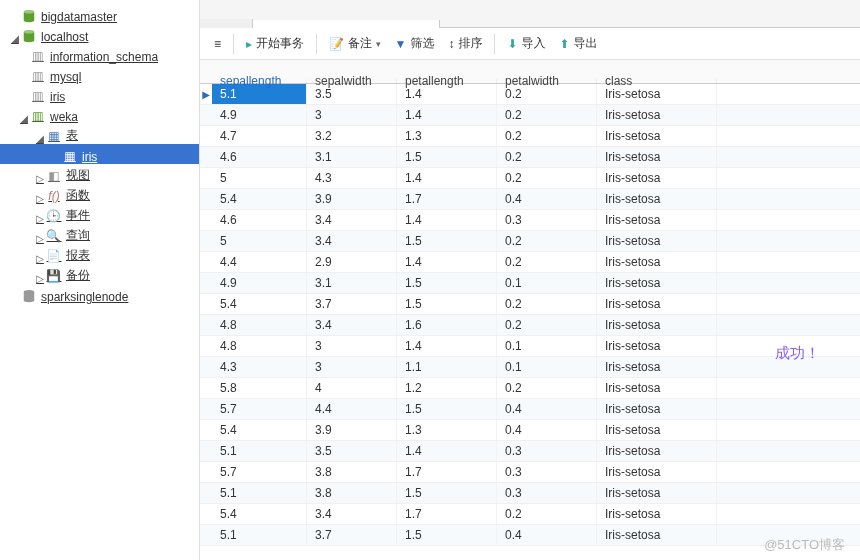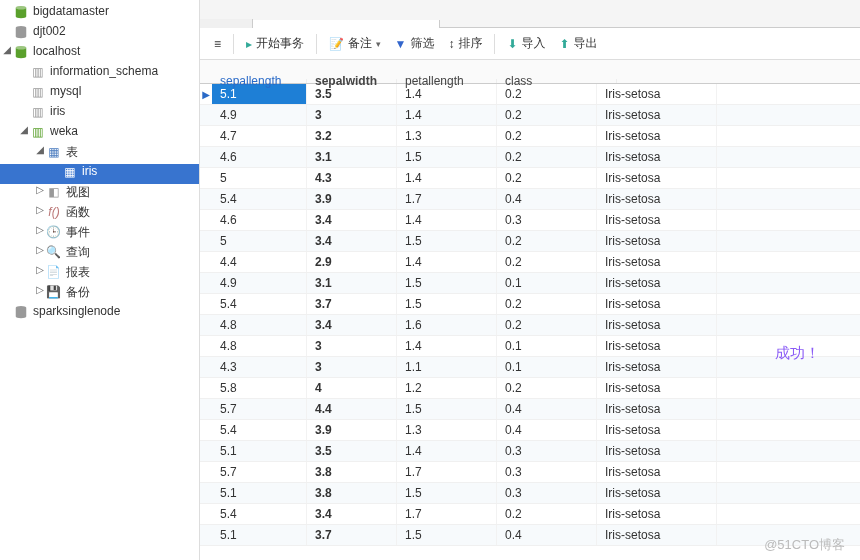--- a/index.html
+++ b/index.html
@@ -1,18 +1,18 @@
 <!DOCTYPE html>
 <html><head>
 <meta charset="utf-8">
 <style>
 * { box-sizing: border-box; margin: 0; padding: 0; font-family: "Microsoft YaHei", Arial, sans-serif; font-size: 12px; }
 body { width: 860px; height: 560px; display: flex; background: #fff; color: #333; overflow: hidden; position: relative; }
 .sidebar { width: 200px; border-right: 1px solid #ddd; background: #fff; padding-top: 4px; }
-.tree-item { display: flex; align-items: flex-start; height: 20px; padding: 0 1px; cursor: pointer; }
+.tree-item { display: flex; align-items: flex-end; height: 20px; padding: 0 9px; cursor: pointer; text-decoration: underline; }
 .tree-item.selected { background: #3874cf; color: #fff; }
 .tree-item .arrow { width: 12px; text-align: center; color: #666; font-size: 10px; }
 .tree-item.selected .arrow { color: #fff; }
 .tree-item .ticon { width: 16px; height: 16px; margin-right: 4px; display: flex; align-items: center; justify-content: center; }
 .ind1 { padding-left: 18px; }
 .ind2 { padding-left: 34px; }
 .ind3 { padding-left: 50px; }
 .main { flex: 1; display: flex; flex-direction: column; }
 .tabbar { height: 28px; display: flex; align-items: center; border-bottom: 1px solid #ccc; background: #f5f5f5; }
 .tab { height: 30px; padding: 0 14px; display: flex; align-items: flex-end; border-right: 1px solid #ccc; background: #f0f0f0; color: #555; margin-top: 41px; }
@@ -26,21 +26,21 @@
 .gcol { padding: 0 8px; display: flex; align-items: center; border-right: 1px solid #eee; color: #444; position: relative; margin-top: 19px; }
 .gcol.sorted { color: #2a6ac7; }
 .grid-body { flex: 1; overflow-y: auto; }
 .grow { display: flex; height: 21px; border-bottom: 1px solid #f0f0f0; }
 .grow:nth-child(even) { background: #f7fafc; }
 .gcell { padding: 0 8px; display: flex; align-items: center; border-right: 1px solid #f2f2f2; color: #333; }
 .rowmark { width: 12px; display: flex; align-items: center; justify-content: center; color: #2a6ac7; font-size: 10px; }
 .grow.sel { color: #000; }
 .grow.sel .gcell.c0 { background: #1e7fd6; color: #fff; }
 .c0 { width: 95px; }
-.c1 { width: 90px; font-weight: bold; }
+.c1 { width: 90px; }
 .c2 { width: 100px; }
 .c3 { width: 100px; }
 .c4 { width: 120px; }
 .success-note { position: absolute; right: 40px; top: 344px; color: #8b5cf6; font-size: 15px; }
 .watermark { position: absolute; right: 15px; bottom: 6px; color: #bbb; font-size: 13px; }
 
 .ic-db { width: 14px; height: 14px; }
 .ic-green { color: #5aa02c; }
 .ic-gray { color: #999; }
 .ic-table { color: #4a7bbf; font-size: 12px; }
@@ -52,29 +52,20 @@
 <div class="sidebar">
   <div class="tree-item">
     <span class="arrow"></span>
     <span class="ticon ic-green">
         <svg class="ic-db" viewBox="0 0 16 16">
           <path fill="currentColor" d="M2 3c0-1.1 2.7-2 6-2s6 .9 6 2v10c0 1.1-2.7 2-6 2s-6-.9-6-2V3z"></path>
           <ellipse cx="8" cy="3" rx="6" ry="2" fill="#fff" opacity=".4"></ellipse>
         </svg>
       </span>
     <span>bigdatamaster</span>
-  </div>
-  <div class="tree-item">
-    <span class="arrow"></span>
-    <span class="ticon ic-gray">
-        <svg class="ic-db" viewBox="0 0 16 16">
-          <path fill="currentColor" d="M2 3c0-1.1 2.7-2 6-2s6 .9 6 2v10c0 1.1-2.7 2-6 2s-6-.9-6-2V3z"></path>
-        </svg>
-      </span>
-    <span>djt002</span>
   </div>
   <div class="tree-item">
     <span class="arrow">◢</span>
     <span class="ticon ic-green">
         <svg class="ic-db" viewBox="0 0 16 16">
           <path fill="currentColor" d="M2 3c0-1.1 2.7-2 6-2s6 .9 6 2v10c0 1.1-2.7 2-6 2s-6-.9-6-2V3z"></path>
           <ellipse cx="8" cy="3" rx="6" ry="2" fill="#fff" opacity=".4"></ellipse>
         </svg>
       </span>
     <span>localhost</span>
@@ -200,20 +191,23 @@
       <div class="rowmark"></div>
       <div class="gcol c0 sorted">
           <span>sepallength</span>
         </div>
       <div class="gcol c1">
           <span>sepalwidth</span>
         </div>
       <div class="gcol c2">
           <span>petallength</span>
         </div>
+      <div class="gcol c3">
+          <span>petalwidth</span>
+        </div>
       <div class="gcol c4">
           <span>class</span>
         </div>
     </div>
     <div class="grid-body" id="grid-body">
         <div class="grow sel">
           <div class="rowmark">▶</div>
           <div class="gcell c0">5.1</div>
           <div class="gcell c1">3.5</div>
           <div class="gcell c2">1.4</div>

